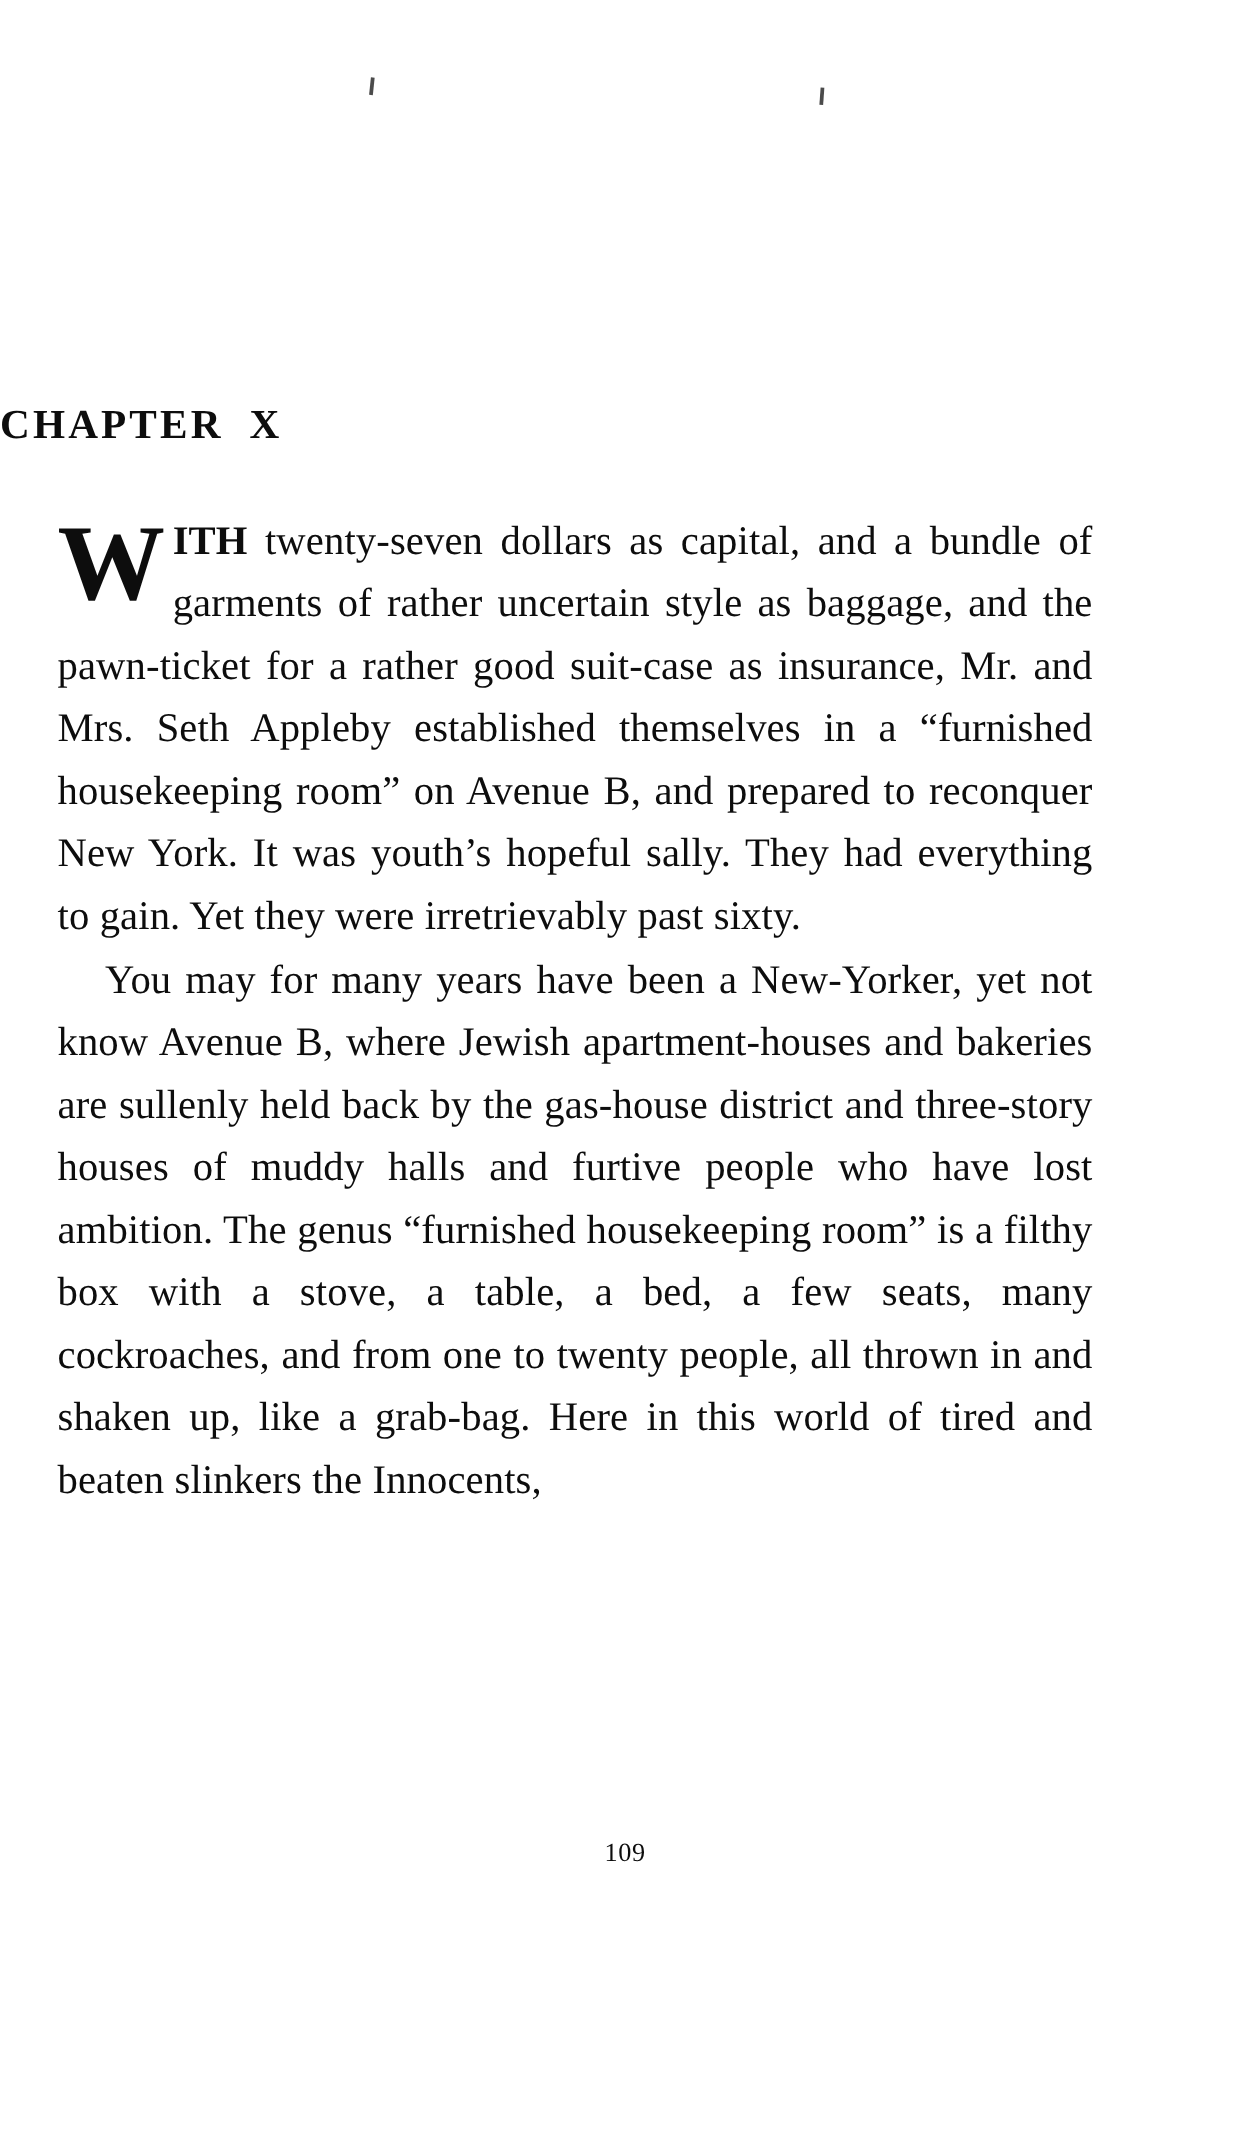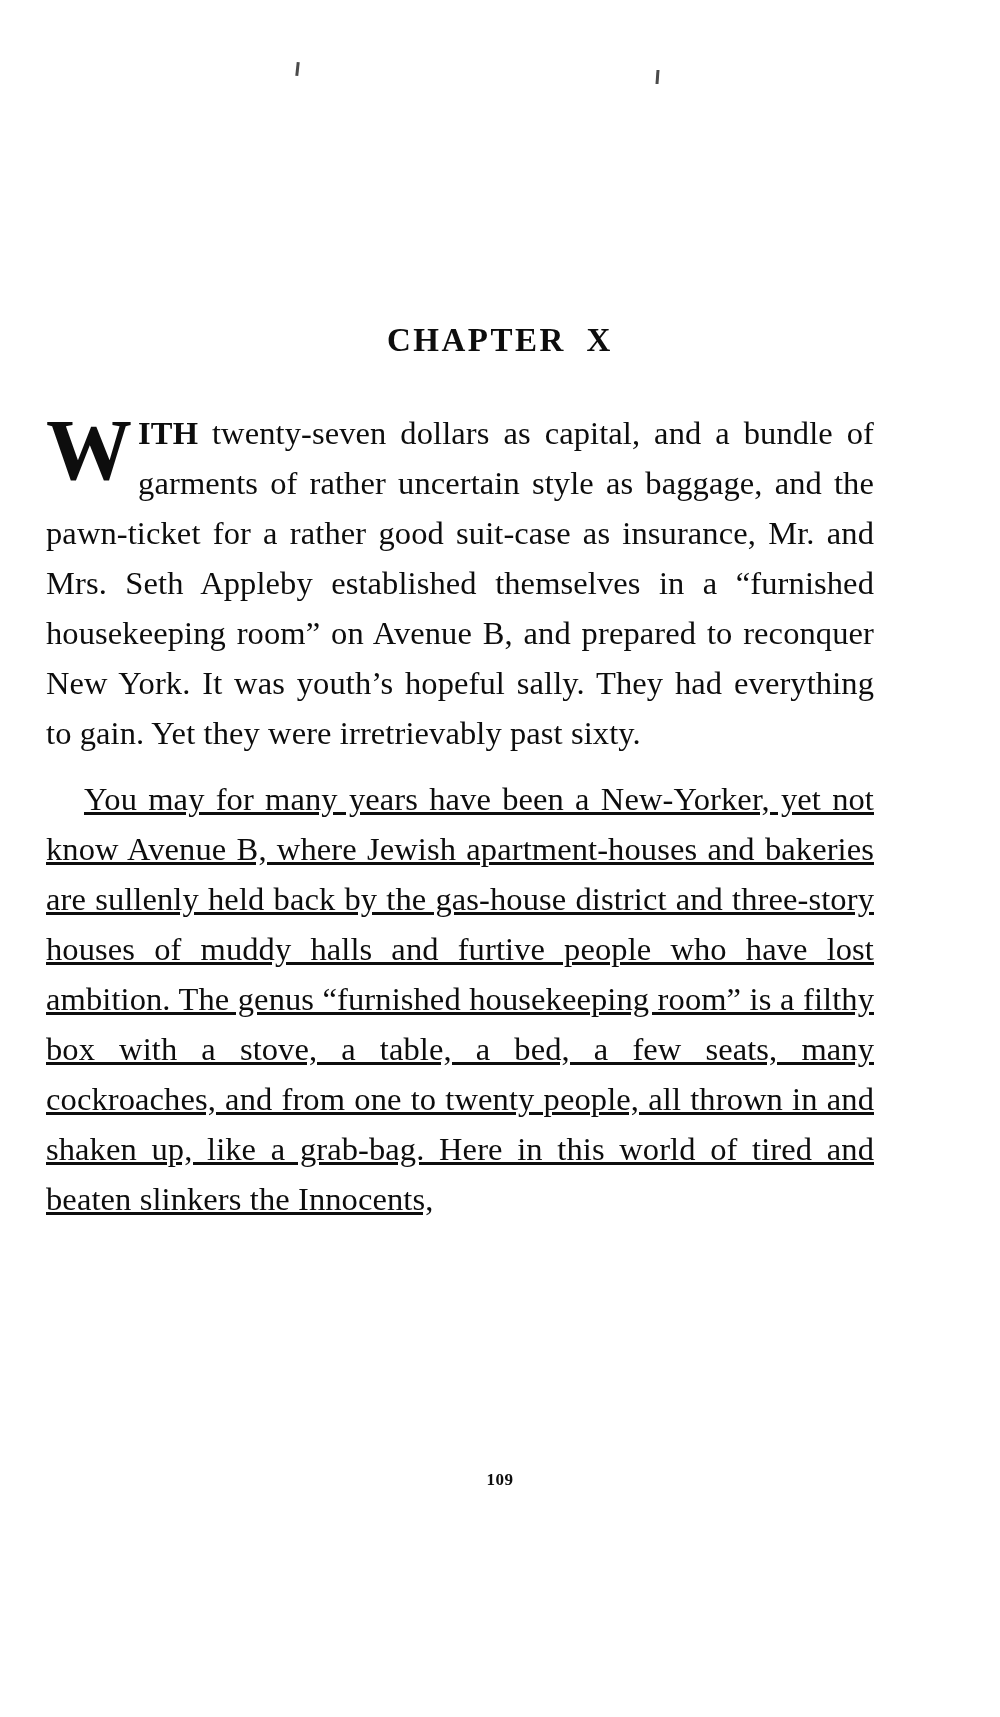--- a/index.html
+++ b/index.html
@@ -30,21 +30,21 @@
     opacity: 0.85;
   }
   .tick.left  { left: 296px; top: 62px; transform: rotate(6deg); }
   .tick.right { left: 656px; top: 70px; transform: rotate(4deg); }
 
   .chapter-title {
     position: absolute;
     top: 322px;
     left: 0;
     width: 1000px;
-    text-align: center;
+    text-align: left;
     font-size: 33px;
     font-weight: 700;
     letter-spacing: 2.5px;
     word-spacing: 10px;
     color: #0d0d0d;
   }
 
   .body-text {
     position: absolute;
     top: 408px;
@@ -60,44 +60,43 @@
     text-justify: inter-word;
     color: #0d0d0d;
     font-weight: 500;
     letter-spacing: 0.1px;
   }
   p.first {
     text-indent: 0;
   }
   p.indent {
     text-indent: 38px;
-    margin-top: 16px;
-    text-decoration: underline;
+    margin-top: 1px;
   }
   
   .dropcap {
     float: left;
     font-size: 86px;
     line-height: 76px;
     font-weight: 700;
     padding: 2px 6px 0 0;
     margin-top: 2px;
   }
   .smallcaps-run {
     font-weight: 700;
     margin-top: 27px;
   }
   .page-number {
     position: absolute;
     top: 1470px;
     left: 0;
     width: 1000px;
     text-align: center;
-    font-size: 17px;
-    font-weight: 700;
+    font-size: 21px;
+    font-weight: 400;
     letter-spacing: 0.5px;
     color: #0d0d0d;
   }
 </style>
 </head>
 <body>
 
 <div class="page">
 
   <div class="tick left"></div>

